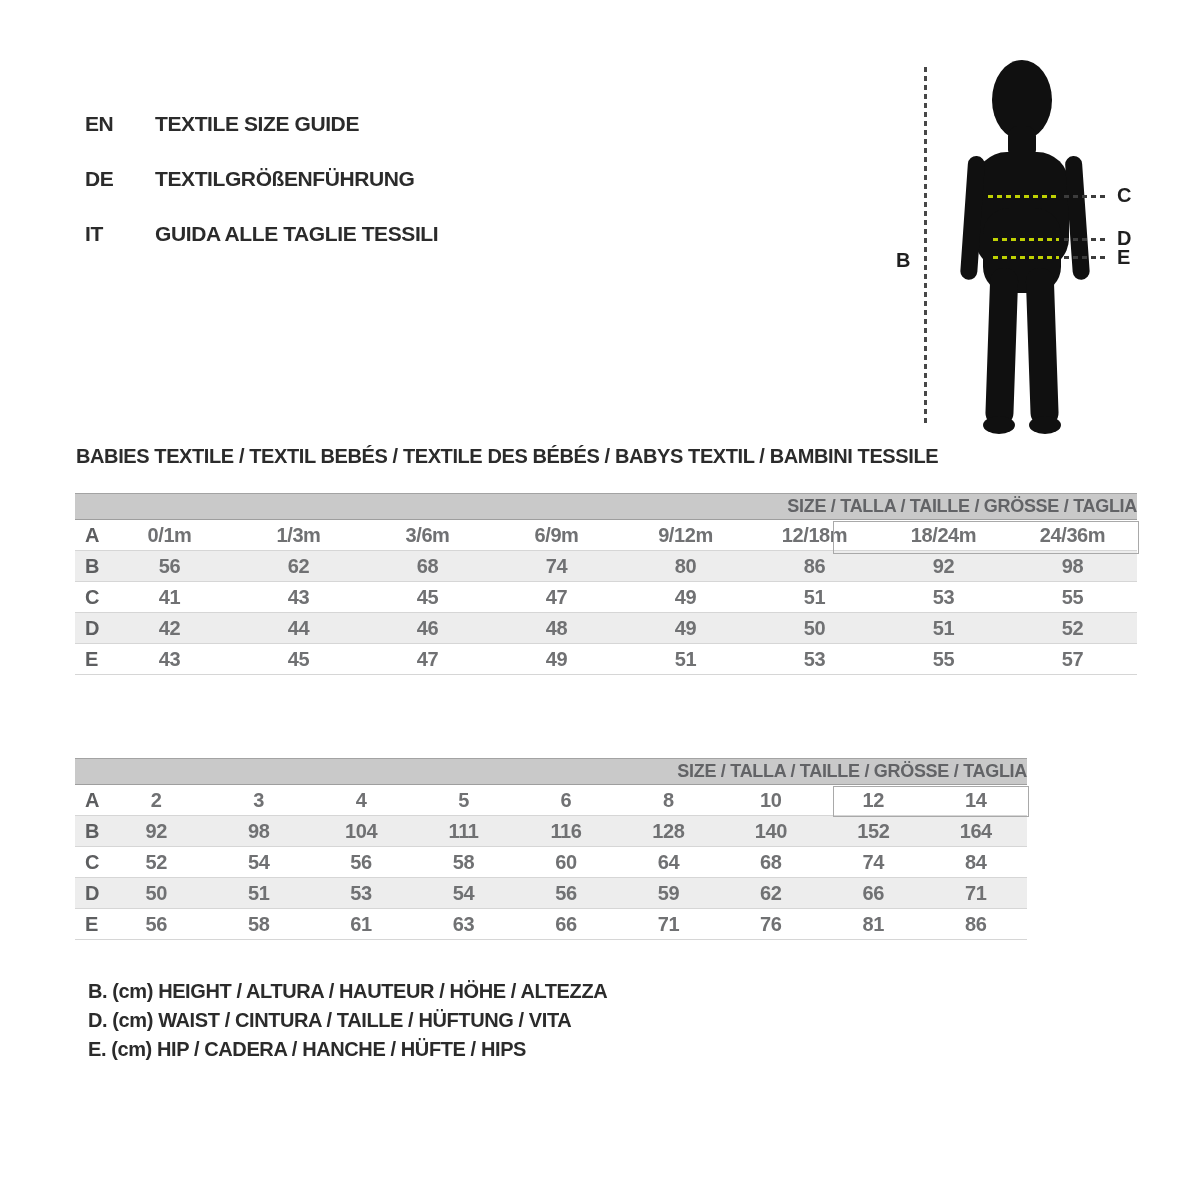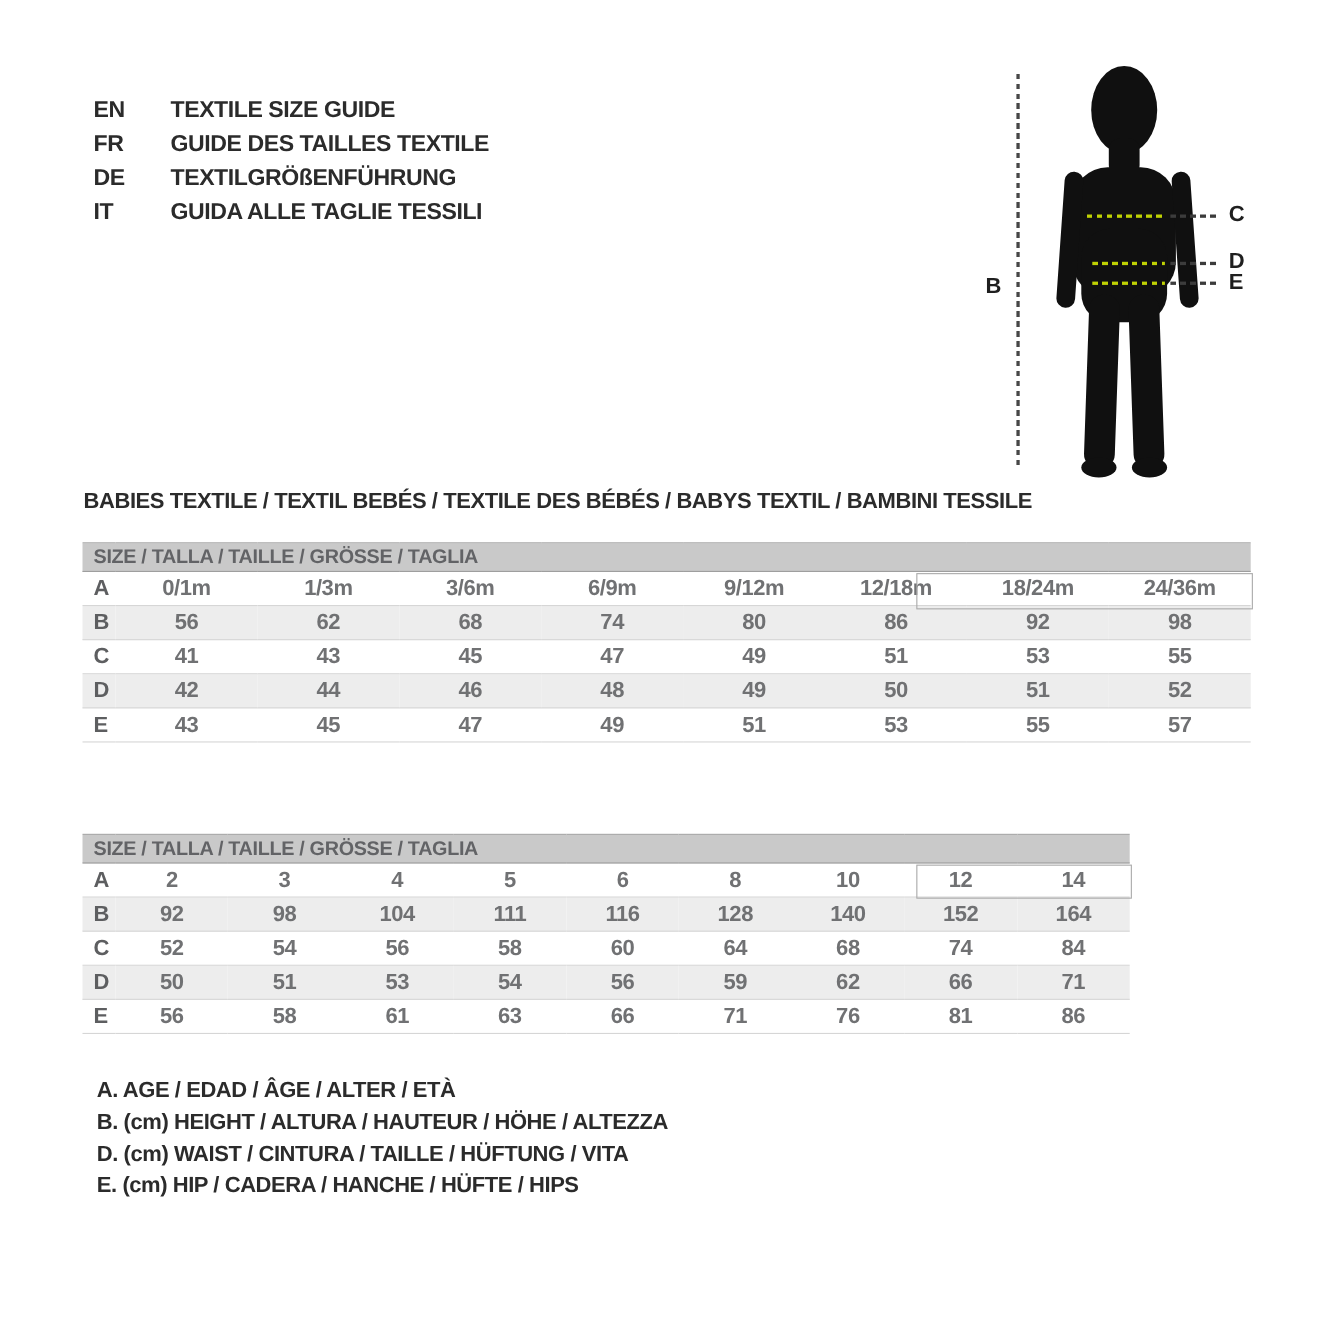--- a/index.html
+++ b/index.html
@@ -3,55 +3,54 @@
 <meta charset="utf-8">
 <style>
   html,body{margin:0;padding:0;background:#fff;}
   .canvas{
     position:relative;width:1200px;height:1200px;background:#fff;overflow:hidden;
     font-family:"Liberation Sans","DejaVu Sans",sans-serif;font-weight:bold;
     letter-spacing:-0.4px;color:#2b2b2b;
   }
   
   .langs{position:absolute;left:85px;top:84px;}
-  .lang-row{height:31px;line-height:31px;font-size:21px;white-space:nowrap;}
+  .lang-row{height:31px;line-height:31px;font-size:21px;white-space:nowrap;margin-top:24px;}
   .lang-code{display:inline-block;width:70px;}
   
   .fig-svg{position:absolute;left:950px;top:58px;}
   .vdash{position:absolute;left:924px;top:67px;width:3px;height:356px;
     background-image:repeating-linear-gradient(to bottom,#474747 0 5px,transparent 5px 9px);}
   .hdash{position:absolute;height:3px;}
   .hdash.yellow{background-image:repeating-linear-gradient(to right,var(--measure-dash,#bfd103) 0 5px,transparent 5px 9px);}
   .hdash.dark{background-image:repeating-linear-gradient(to right,#3c3c3c 0 5px,transparent 5px 9px);}
   .fig-label{position:absolute;font-size:20px;line-height:21px;color:#1f1f1f;}
   
   .sec-title{position:absolute;font-size:20px;white-space:nowrap;color:#2b2b2b;}
   .size-table{position:absolute;border-collapse:collapse;table-layout:fixed;}
   .size-table th{
-    background:#c9c9c9;color:#626366;text-align:left;font-size:18px;font-weight:bold;
-    height:25px;padding:0 0 0 10px;border-top:1px solid #a3a3a3;border-bottom:1px solid #9e9e9e;
+    background:#c9c9c9;color:#626366;text-align:right;font-size:18px;font-weight:bold;
+    height:25px;padding:0 0 0 26px;border-top:1px solid #a3a3a3;border-bottom:1px solid #9e9e9e;
     white-space:nowrap;letter-spacing:-0.3px;}
   .size-table td{
     height:30px;padding:0;font-size:20px;color:#707173;text-align:center;
     border-bottom:1px solid #d6d6d6;}
   .size-table td.lbl{text-align:left;padding-left:10px;color:#5d5e60;}
   .size-table tbody tr:nth-child(even) td{background:#ededed;}
   .select-box{position:absolute;border:1px solid #a9a9a9;background:transparent;z-index:5;}
   
   .legend{position:absolute;left:88px;top:977px;}
   .legend-row{height:29px;line-height:29px;font-size:20px;white-space:nowrap;}
 </style>
 </head>
 <body>
 
 <div class="canvas">
 
   <div class="langs">
     <div class="lang-row"><span class="lang-code">EN</span><span>TEXTILE SIZE GUIDE</span></div>
-    <div class="lang-row"><span class="lang-code">FR</span><span>GUIDE DES TAILLES TEXTILE</span></div>
     <div class="lang-row"><span class="lang-code">DE</span><span>TEXTILGRÖßENFÜHRUNG</span></div>
     <div class="lang-row"><span class="lang-code">IT</span><span>GUIDA ALLE TAGLIE TESSILI</span></div>
   </div>
 
   <svg class="fig-svg" width="150" height="378" viewBox="0 0 150 378" aria-hidden="true">
     <g fill="var(--silhouette,#101010)">
       <ellipse cx="72" cy="42" rx="30" ry="40"></ellipse>
       <rect x="58" y="68" width="28" height="34" rx="10"></rect>
       <rect x="25" y="94" width="94" height="118" rx="32"></rect>
       <rect x="33" y="150" width="78" height="85" rx="26"></rect>
@@ -233,19 +232,18 @@
           <td>71</td>
           <td>76</td>
           <td>81</td>
           <td>86</td>
         </tr>
       </tbody>
     </table>
   <div class="select-box" style="left:833px;top:786px;width:194px;height:29px;"></div>
 
   <div class="legend">
-    <div class="legend-row">A. AGE / EDAD / ÂGE / ALTER / ETÀ</div>
     <div class="legend-row">B. (cm) HEIGHT / ALTURA / HAUTEUR / HÖHE / ALTEZZA</div>
     <div class="legend-row">D. (cm) WAIST / CINTURA / TAILLE / HÜFTUNG / VITA</div>
     <div class="legend-row">E. (cm) HIP / CADERA / HANCHE / HÜFTE / HIPS</div>
   </div>
 
 </div>
 
 </body></html>

